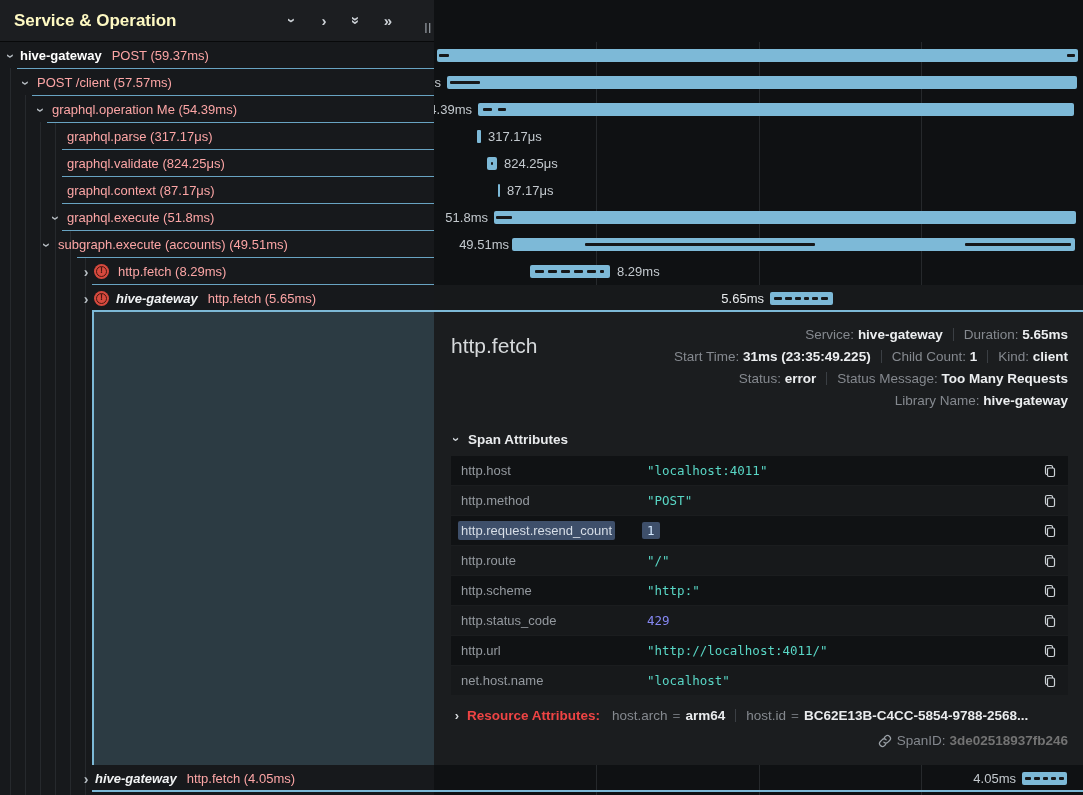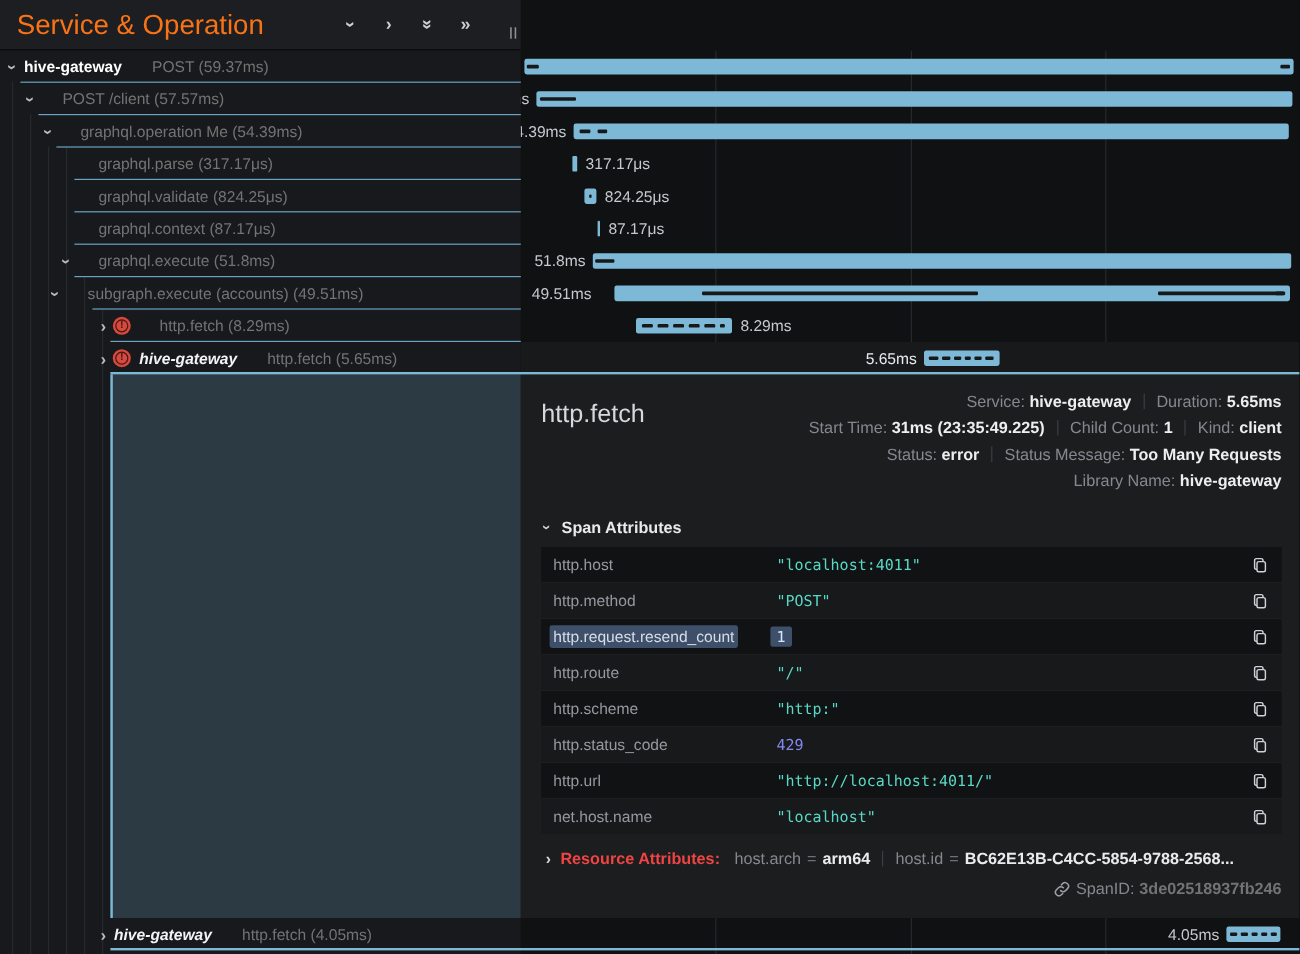--- a/index.html
+++ b/index.html
@@ -10,32 +10,32 @@
   #left{position:absolute;left:0;top:0;width:434px;height:795px;background:#17191c;z-index:1;}
   .guide{position:absolute;width:1px;background:#26292d;}
   .trow{position:absolute;left:0;width:434px;height:27px;display:flex;align-items:center;
     font-size:13px;color:#c0c6cb;box-sizing:border-box;white-space:nowrap;overflow:hidden;}
   .chev{display:inline-block;width:14px;text-align:center;font-size:14px;font-weight:700;
     color:#b6bcc2;line-height:1;flex-shrink:0;}
   .chev.down{transform:rotate(90deg);}
   .chev.hidden{visibility:hidden;}
   .svc{font-weight:700;color:#fff;margin:0 6px 0 2px;}
   .svc.it{font-style:italic;color:#f1f3f4;}
-  .lbl{color:#737373;margin-left:19px;}
+  .lbl{color:#fca5a5;margin-left:4px;}
   .err{position:relative;width:15px;height:15px;border-radius:50%;background:#d6493e;
     margin:0 5px 0 1px;flex-shrink:0;}
   .err::before{content:"";position:absolute;inset:2px;border:1.5px solid #471710;border-radius:50%;}
   .err::after{content:"!";position:absolute;left:0;right:0;top:1px;text-align:center;
     font-size:9px;font-weight:700;color:#471710;}
   .ul{position:absolute;height:1px;background:#68a3c2;z-index:2;}
 
   
   #left-header{position:absolute;left:0;top:0;width:434px;height:42px;background:#1c1e21;
     border-bottom:1px solid #08090a;box-sizing:border-box;z-index:6;display:flex;align-items:center;}
-  #panel-title{font-size:23px;font-weight:400;color:#f97316;margin-left:14px;}
+  #panel-title{font-size:17px;font-weight:700;color:#fef9c3;margin-left:14px;}
   #hdr-icons{position:absolute;right:38px;display:flex;gap:16px;}
   #hdr-icons .hic{width:16px;text-align:center;font-size:15px;font-weight:700;color:#ccd1d6;cursor:pointer;}
   #hdr-icons .hic.down{transform:rotate(90deg);}
   #resize-handle{position:absolute;right:2px;top:22px;font-size:10px;font-weight:700;
     color:#8d9399;letter-spacing:1px;}
   #time-header{position:absolute;left:434px;top:0;width:649px;height:42px;background:#1a1d1f;
     border-bottom:1px solid #08090a;box-sizing:border-box;z-index:6;}
   .tick{position:absolute;top:13px;font-size:13.5px;color:#e3e6e8;white-space:nowrap;}
   .hgrid{position:absolute;top:0;height:41px;width:1px;background:#34383c;}
 
@@ -189,21 +189,21 @@
       <span class="blab" style="top: 141px; left: 73px;">87.17μs</span>
       <div class="bar" style="left: 60px; top: 169px; width: 582px;">
         <div class="mark" style="left: 2px; width: 16px;"></div>
       </div>
       <span class="blab" style="top: 168px; right: 595px;">51.8ms</span>
       <div class="bar" style="left: 78px; top: 196px; width: 563px;">
         <div class="mark" style="left: 73px; width: 230px;"></div>
         <div class="mark" style="left: 453px; width: 105px;"></div>
         <div class="mark" style="left: 551px; width: 8px;"></div>
       </div>
-      <span class="blab" style="top: 195px; right: 590px; margin-left: 48px;">49.51ms</span>
+      <span class="blab" style="top: 195px; right: 574px; margin-left: 48px;">49.51ms</span>
       <div class="bar" style="left: 96px; top: 223px; width: 80px;">
         <div class="mark" style="left: 5px; width: 9px;"></div>
         <div class="mark" style="left: 18px; width: 9px;"></div>
         <div class="mark" style="left: 31px; width: 9px;"></div>
         <div class="mark" style="left: 44px; width: 9px;"></div>
         <div class="mark" style="left: 57px; width: 9px;"></div>
         <div class="mark" style="left: 70px; width: 4px;"></div>
       </div>
       <span class="blab" style="top: 222px; left: 183px;">8.29ms</span>
       <div class="bar" style="left: 336px; top: 250px; width: 63px;">

